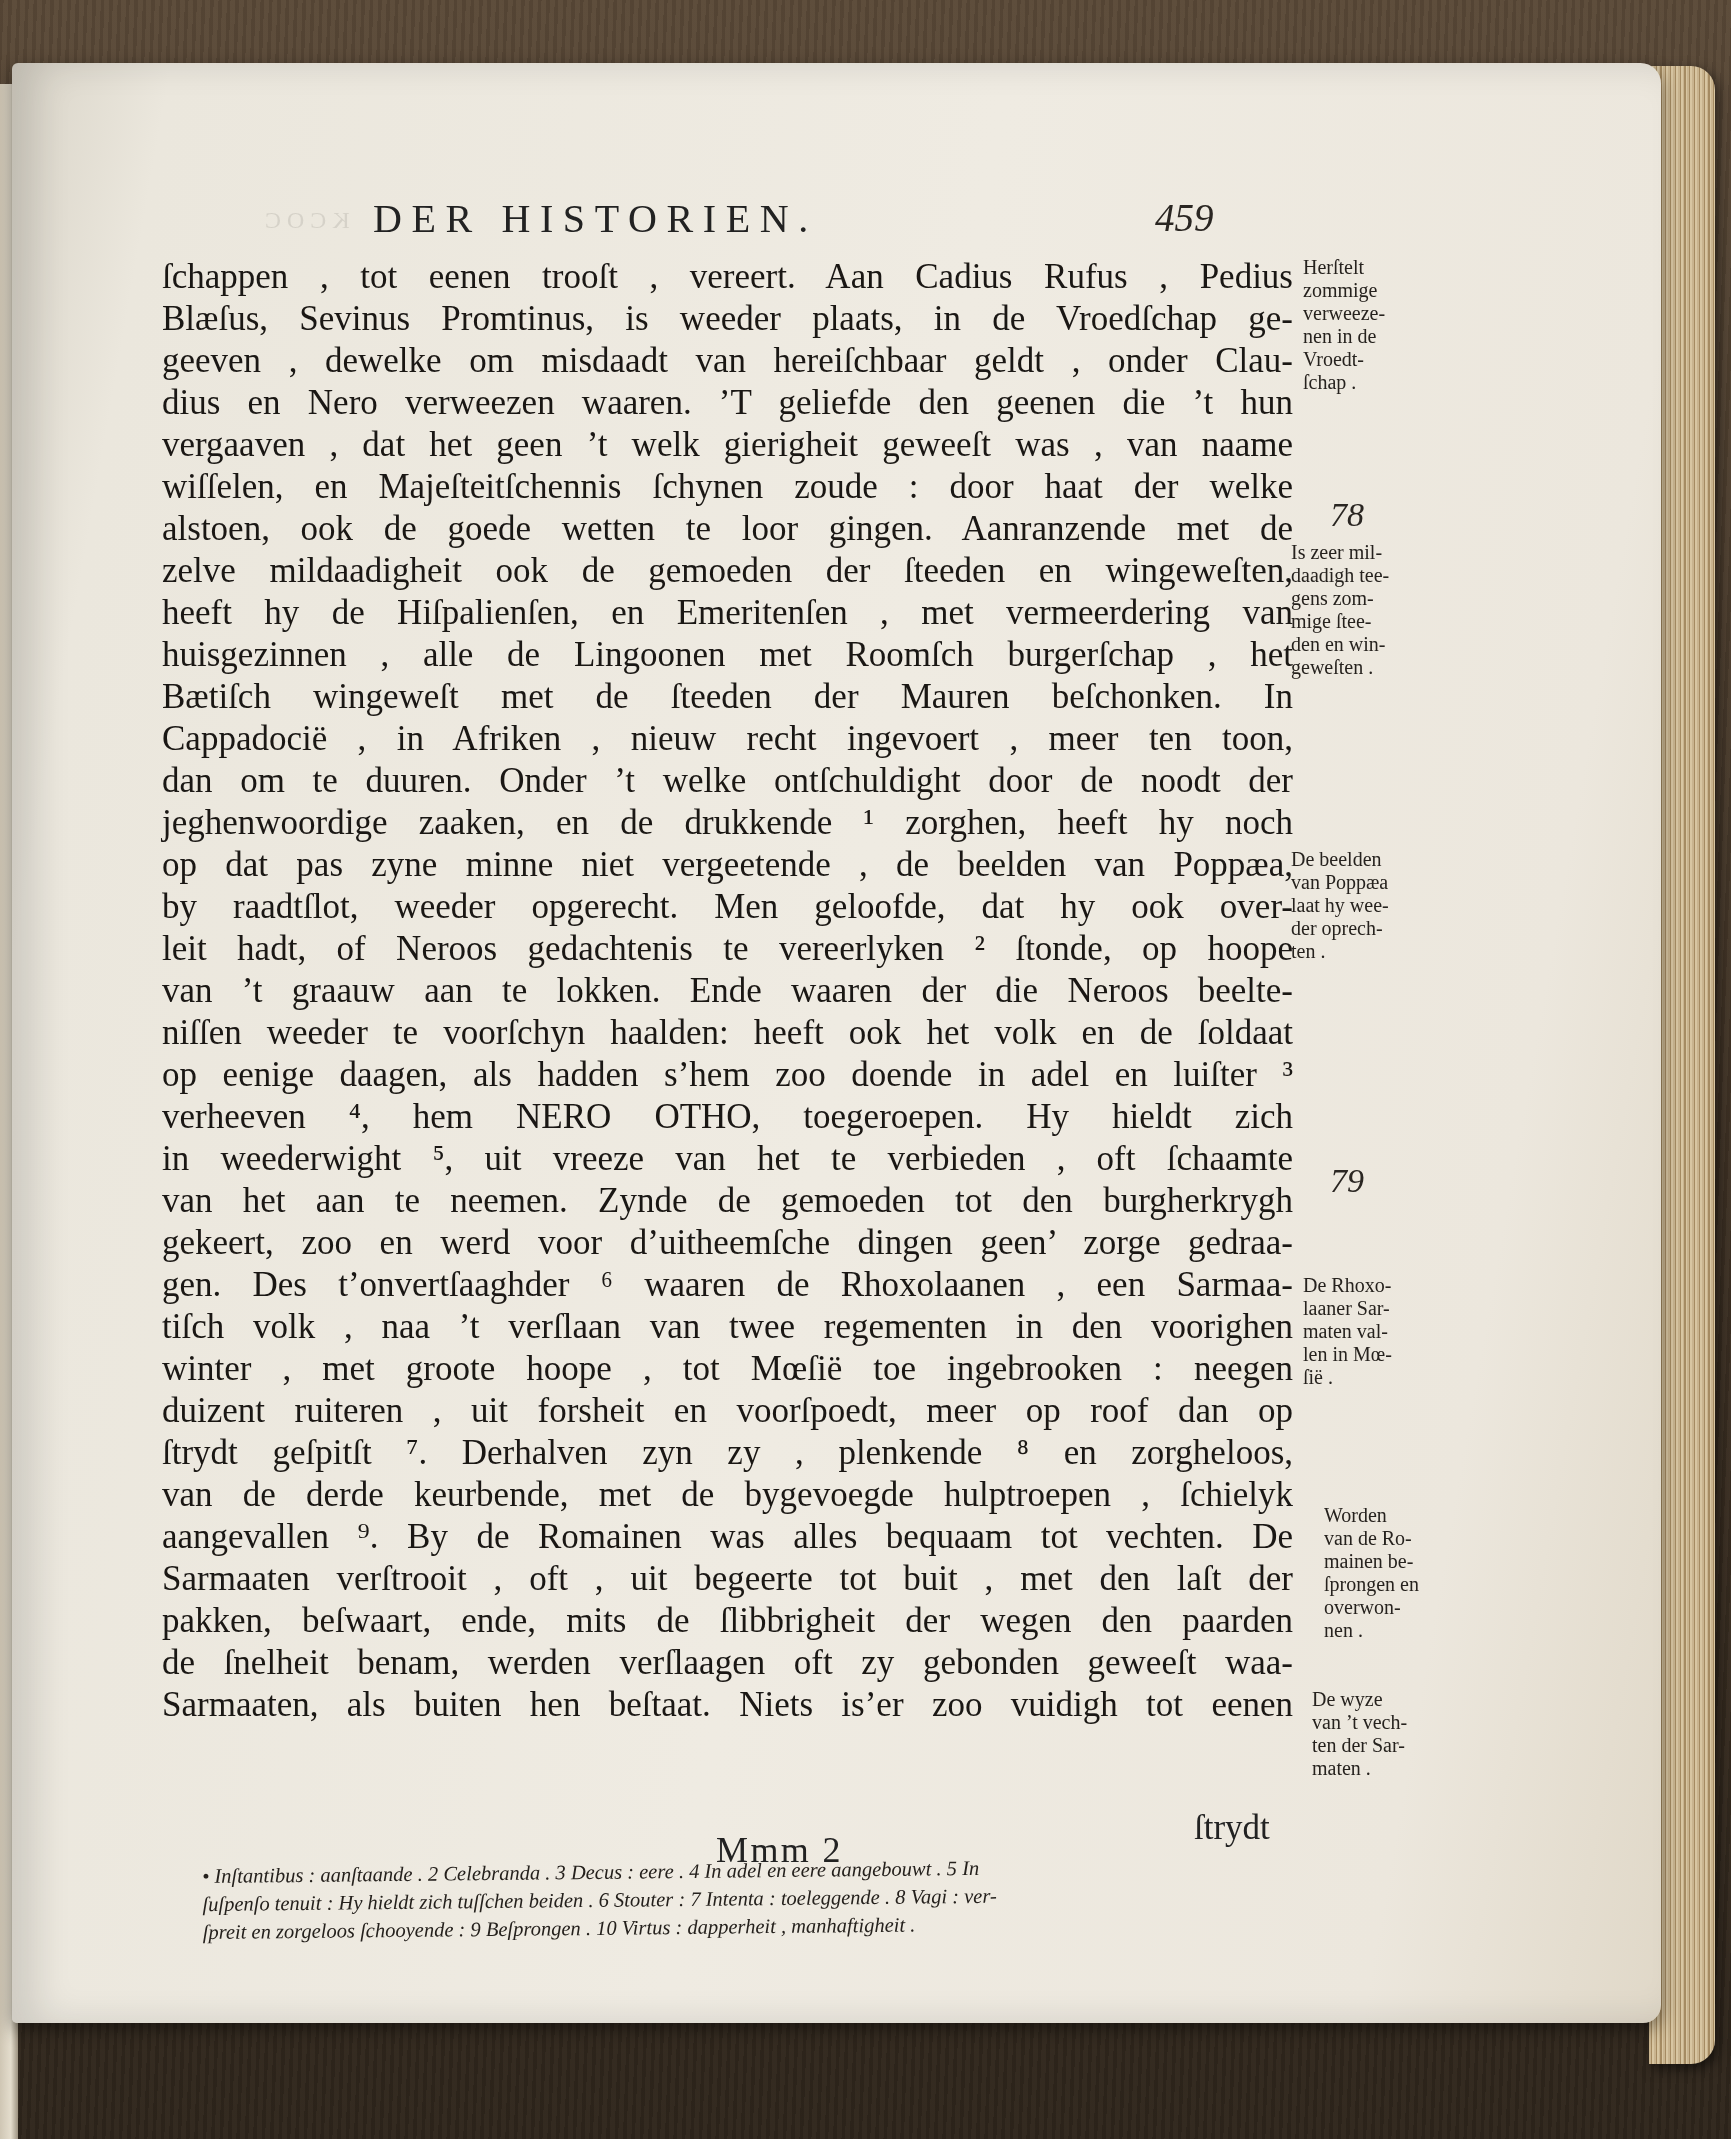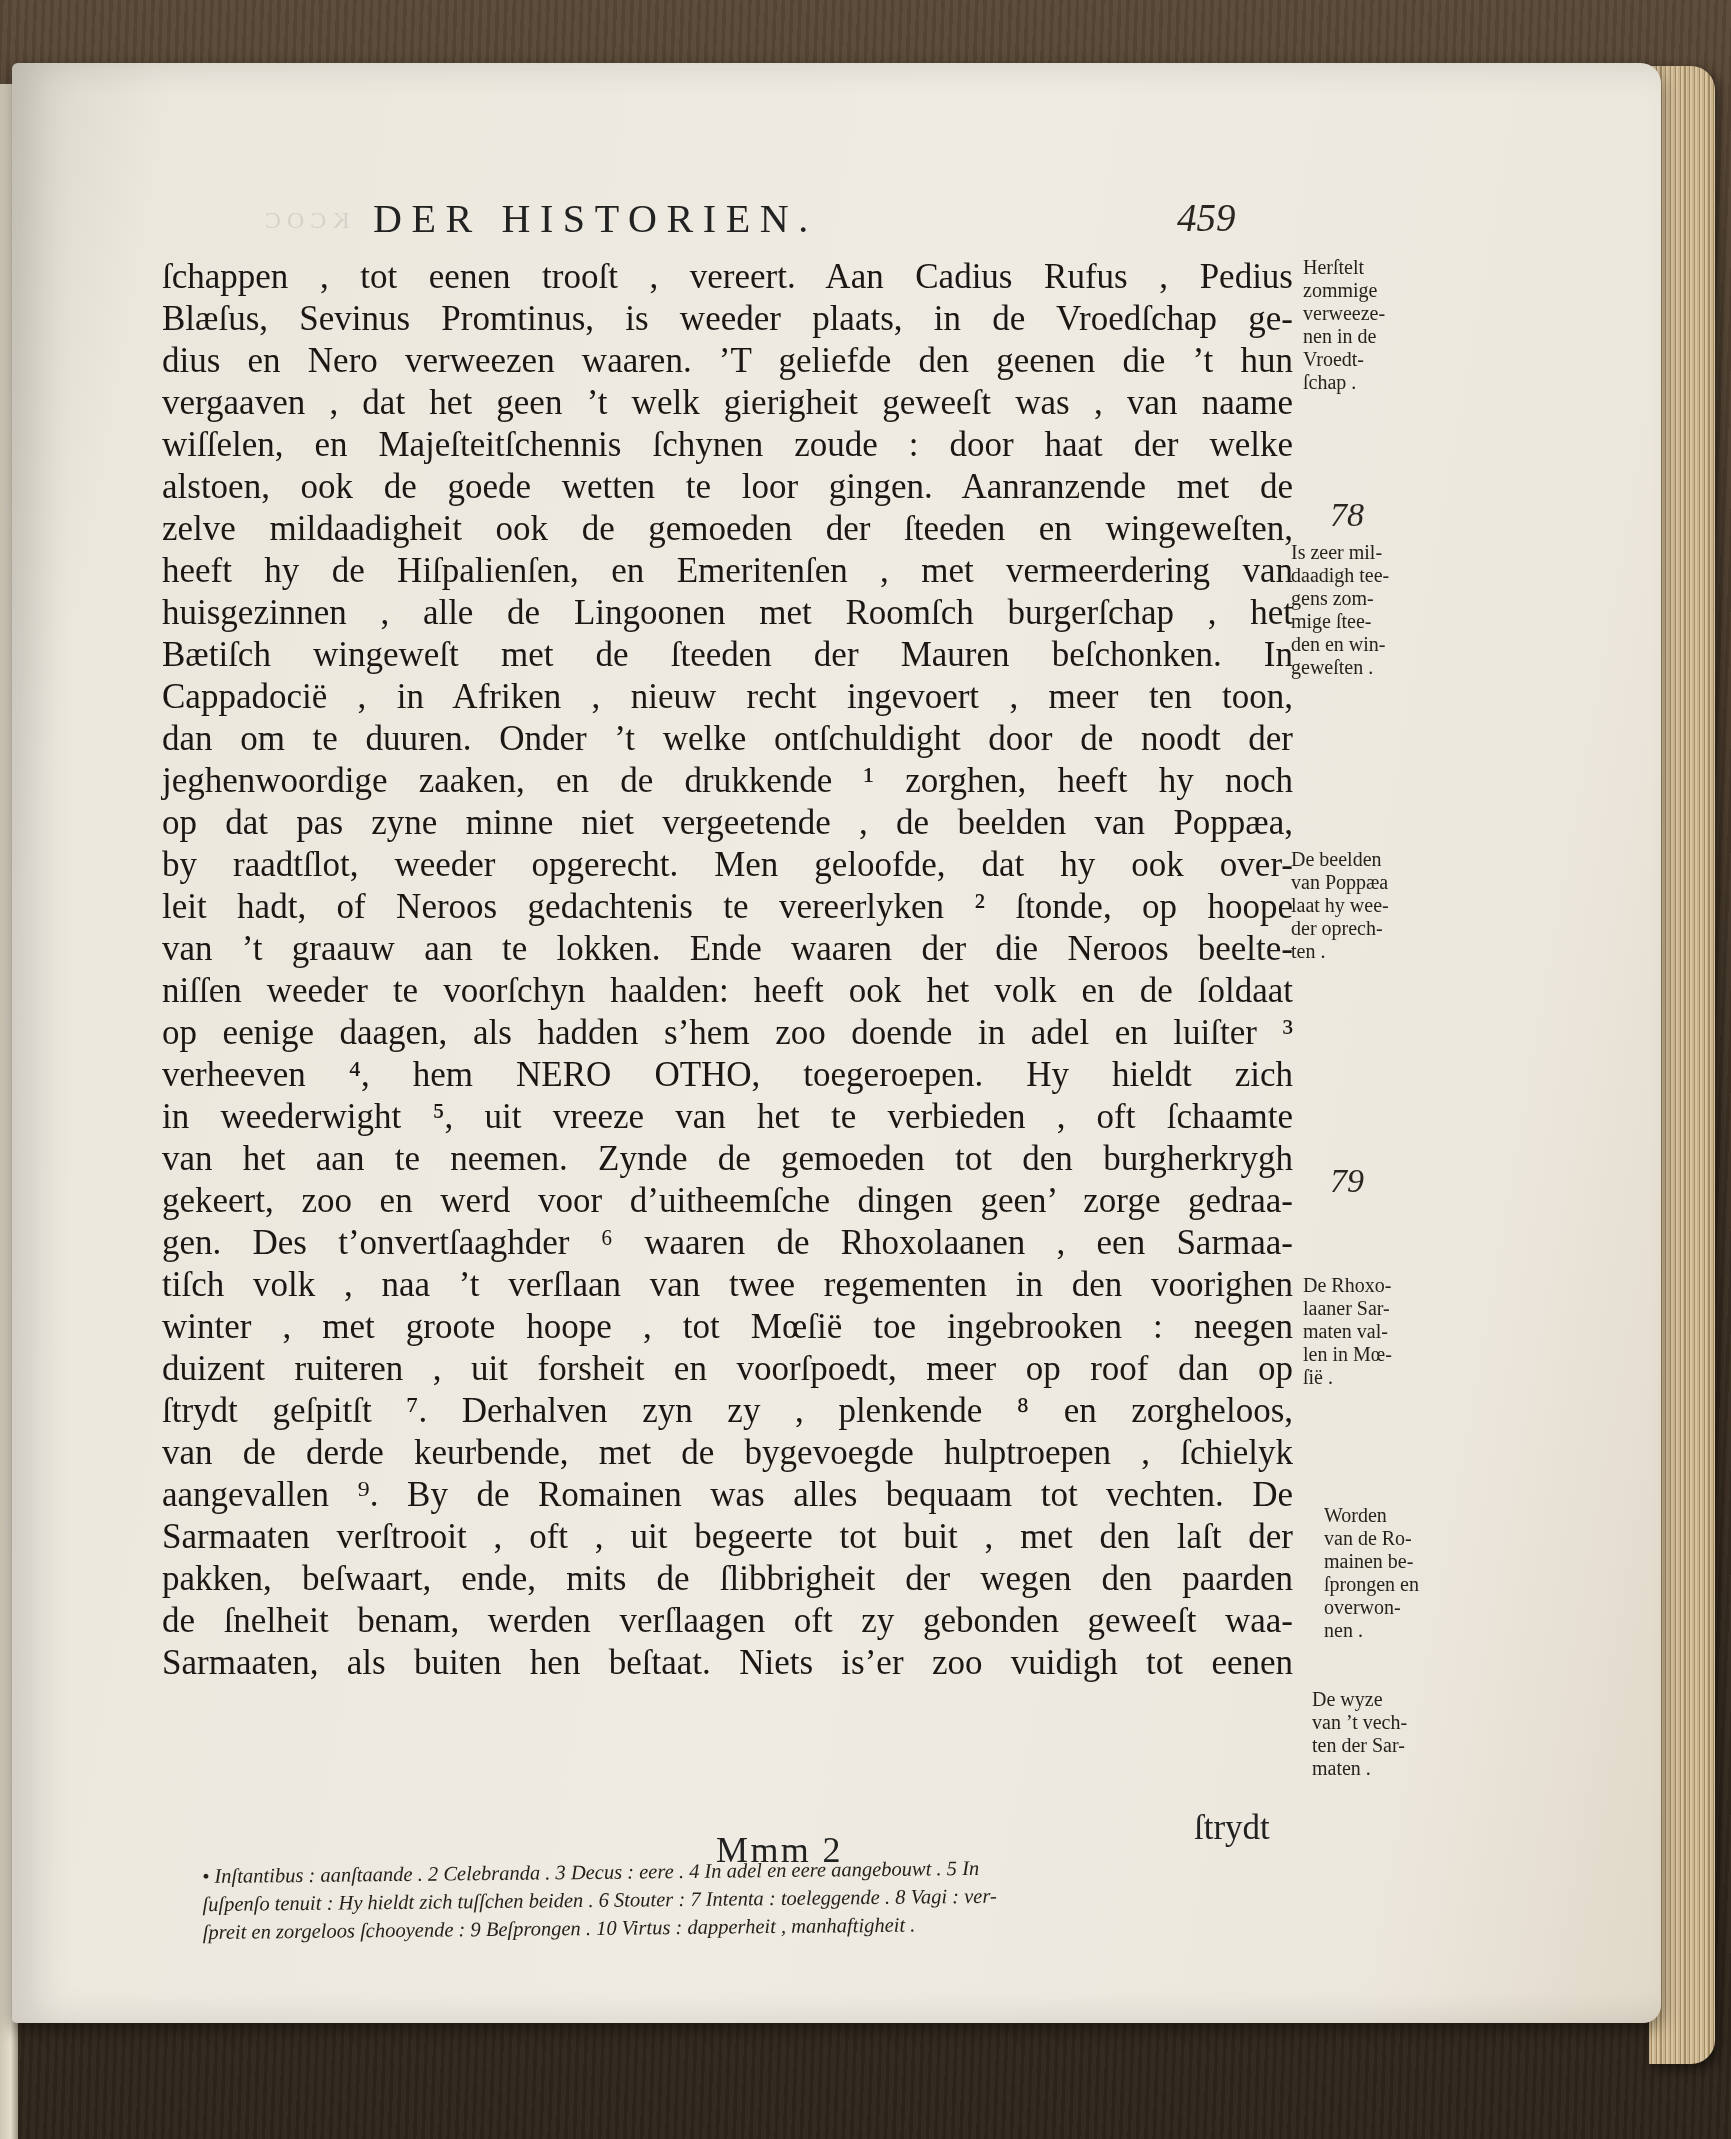--- a/index.html
+++ b/index.html
@@ -35,21 +35,21 @@
       color: #1e1b18;
     }
     .header-row {
       position: absolute; left: 361px; top: 132px; width: 903px; height: 72px;
     }
     .running-head {
       position: absolute; left: 0; top: 0;
       font-size: 40px; letter-spacing: 9.6px; color: #222;
     }
     .page-number {
-      position: absolute; left: 804px; top: 0;
+      position: absolute; left: 782px; top: 0;
       font-size: 39px; font-style: italic; color: #2a2622;
     }
     .body-text {
       position: absolute; left: 150px; top: 193px; width: 1131px;
       font-size: 35px; line-height: 42px; color: #1a1714;
     }
     .body-line {
       display: block; white-space: nowrap;
       text-align: justify; text-align-last: justify;
     }
@@ -92,20 +92,21 @@
   <div class="show-through" style="left:253px; top:144px;">K C O C</div>
 
   <div class="header-row">
     <span class="running-head">DER HISTORIEN.</span>
     <span class="page-number">459</span>
   </div>
 
   <div class="body-text">
     <span class="body-line">ſchappen , tot eenen trooſt , vereert.  Aan Cadius Rufus , Pedius</span>
     <span class="body-line">Blæſus, Sevinus Promtinus, is weeder plaats, in de Vroedſchap ge-</span>
+    <span class="body-line">geeven , dewelke om misdaadt van hereiſchbaar geldt , onder Clau-</span>
     <span class="body-line">dius en Nero verweezen waaren.  ’T geliefde den geenen die ’t hun</span>
     <span class="body-line">vergaaven , dat het geen ’t welk gierigheit geweeſt was , van naame</span>
     <span class="body-line">wiſſelen, en Majeſteitſchennis ſchynen zoude :  door haat der welke</span>
     <span class="body-line">alstoen, ook de goede wetten te loor gingen.  Aanranzende met de</span>
     <span class="body-line">zelve mildaadigheit ook de gemoeden der ſteeden en wingeweſten,</span>
     <span class="body-line">heeft hy de Hiſpalienſen, en Emeritenſen , met vermeerdering van</span>
     <span class="body-line">huisgezinnen , alle de Lingoonen met Roomſch burgerſchap , het</span>
     <span class="body-line">Bætiſch wingeweſt met de ſteeden der Mauren beſchonken.  In</span>
     <span class="body-line">Cappadocië , in Afriken , nieuw recht ingevoert , meer ten toon,</span>
     <span class="body-line">dan om te duuren.  Onder ’t welke ontſchuldight door de noodt der</span>

